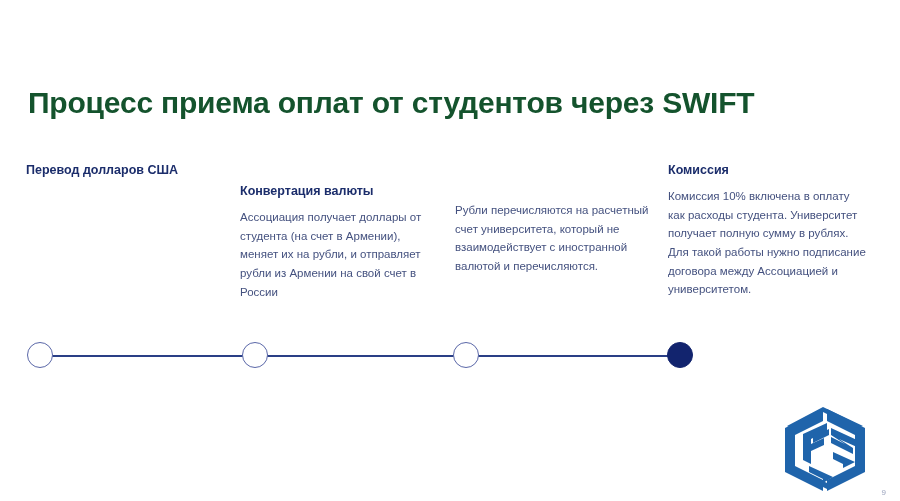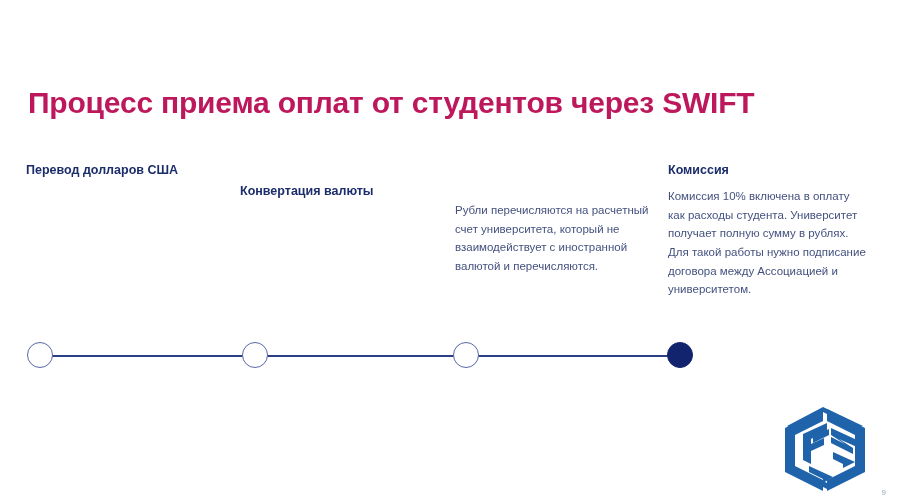--- a/index.html
+++ b/index.html
@@ -23,21 +23,21 @@
     overflow: hidden;
   }
 
   
   .slide-title {
     position: absolute;
     left: 28px;
     top: 86px;
     font-size: 30px;
     font-weight: bold;
-    color: #be185d;
+    color: #14532d;
     letter-spacing: -0.2px;
     white-space: nowrap;
   }
 
   
   .steps {
     position: absolute;
     left: 0;
     top: 0;
     width: 728px;
@@ -131,20 +131,21 @@
   <div class="slide-title">Процесс приема оплат от студентов через SWIFT</div>
 
   <div class="steps">
 
     <div class="step step-1">
       <div class="step-heading">Перевод долларов США</div>
     </div>
 
     <div class="step step-2">
       <div class="step-heading">Конвертация валюты</div>
+      <div class="step-body">Ассоциация получает доллары от студента (на счет в Армении), меняет их на рубли, и отправляет рубли из Армении на свой счет в России</div>
     </div>
 
     <div class="step step-3">
       <div class="step-body">Рубли перечисляются на расчетный счет университета, который не взаимодействует с иностранной валютой и перечисляются.</div>
     </div>
 
     <div class="step step-4">
       <div class="step-heading">Комиссия</div>
       <div class="step-body">Комиссия 10% включена в оплату как расходы студента. Университет получает полную сумму в рублях. Для такой работы нужно подписание договора между Ассоциацией и университетом.</div>
     </div>

